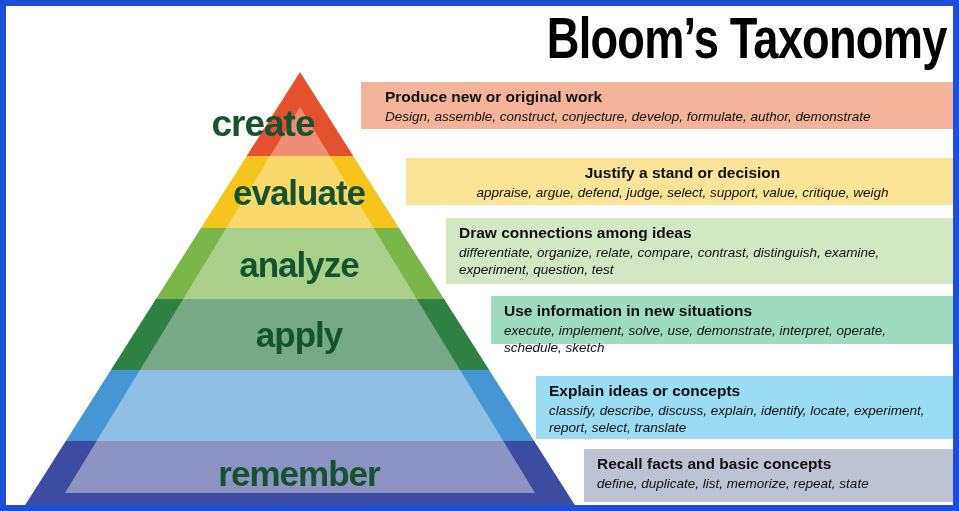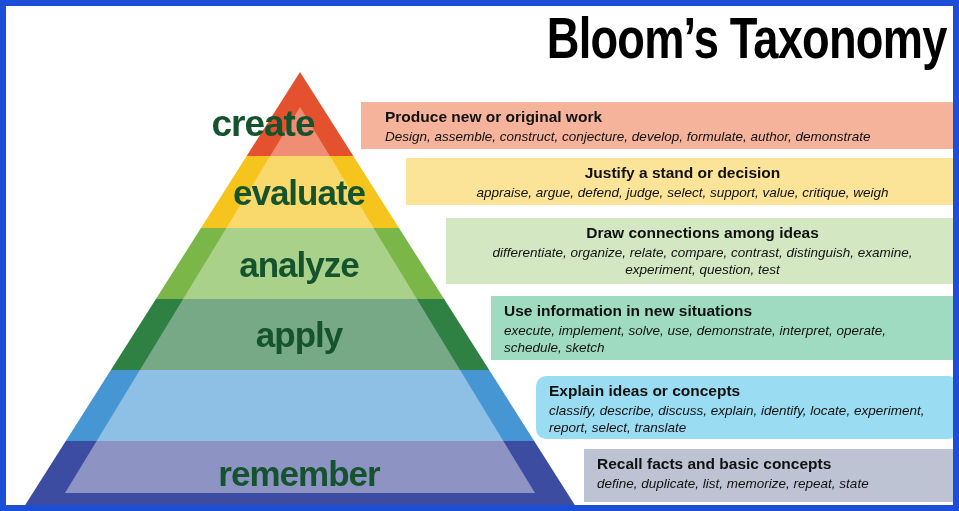--- a/index.html
+++ b/index.html
@@ -25,24 +25,24 @@
   #label-analyze   {left:293px;top:258px;}
   #label-apply     {left:293px;top:328px;}
   #label-understand{left:293px;top:400px;}
   #label-remember  {left:293px;top:467px;}
   .desc-box{
     position:absolute;box-sizing:border-box;padding:5px 12px 5px 13px;
     color:#111;
   }
   .box-head{font-size:15.5px;font-weight:bold;line-height:1.35;}
   .box-verbs{font-size:13.5px;font-style:italic;line-height:1.3;}
-  #box-0{left:355px;top:96px;width:597px;height:47px;padding-left:24px;}
+  #box-0{left:355px;top:76px;width:597px;height:47px;padding-left:24px;}
   #box-1{left:400px;top:152px;width:552px;height:47px;}
-  #box-2{left:440px;top:212px;width:512px;height:66px;text-align:center;}
-  #box-3{left:485px;top:290px;width:467px;height:64px;}
+  #box-2{left:440px;top:212px;width:512px;height:66px;}
+  #box-3{left:485px;top:290px;width:467px;height:48px;}
   #box-4{left:530px;top:370px;width:422px;height:63px;}
   #box-5{left:578px;top:443px;width:372px;height:53px;}
 </style>
 </head>
 <body>
 
 <div id="stage">
 
   <div id="main-title">Bloom’s Taxonomy</div>
 
@@ -88,21 +88,21 @@
     <div class="box-verbs">appraise, argue, defend, judge, select, support, value, critique, weigh</div>
   </div>
   <div class="desc-box" id="box-2" style="background-color: rgb(211, 232, 194);">
     <div class="box-head">Draw connections among ideas</div>
     <div class="box-verbs">differentiate, organize, relate, compare, contrast, distinguish, examine, experiment, question, test</div>
   </div>
   <div class="desc-box" id="box-3" style="background-color: rgb(159, 219, 193);">
     <div class="box-head">Use information in new situations</div>
     <div class="box-verbs">execute, implement, solve, use, demonstrate, interpret, operate, schedule, sketch</div>
   </div>
-  <div class="desc-box" id="box-4" style="background-color: rgb(154, 220, 242); border-radius: 10px;">
+  <div class="desc-box" id="box-4" style="background-color: rgb(154, 220, 242);">
     <div class="box-head">Explain ideas or concepts</div>
     <div class="box-verbs">classify, describe, discuss, explain, identify, locate, experiment, report, select, translate</div>
   </div>
   <div class="desc-box" id="box-5" style="background-color: rgb(190, 195, 211);">
     <div class="box-head">Recall facts and basic concepts</div>
     <div class="box-verbs">define, duplicate, list, memorize, repeat, state</div>
   </div>
 
 </div>
 

